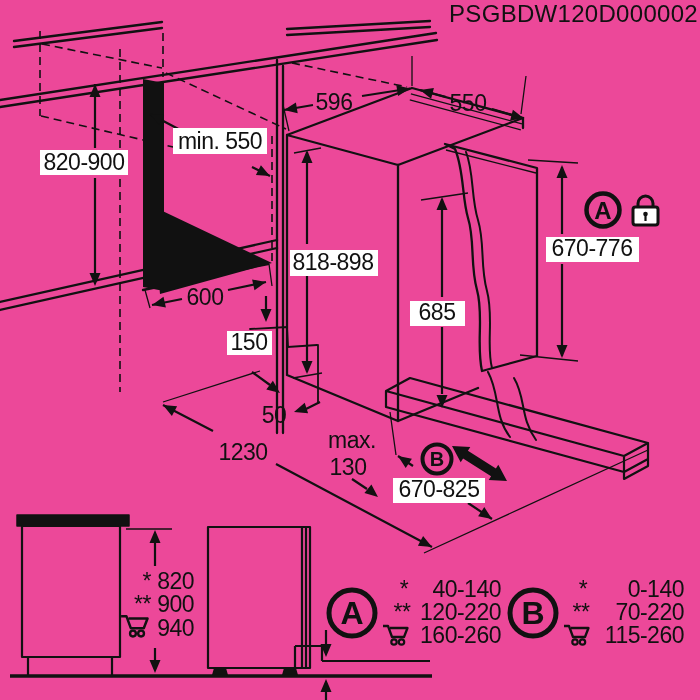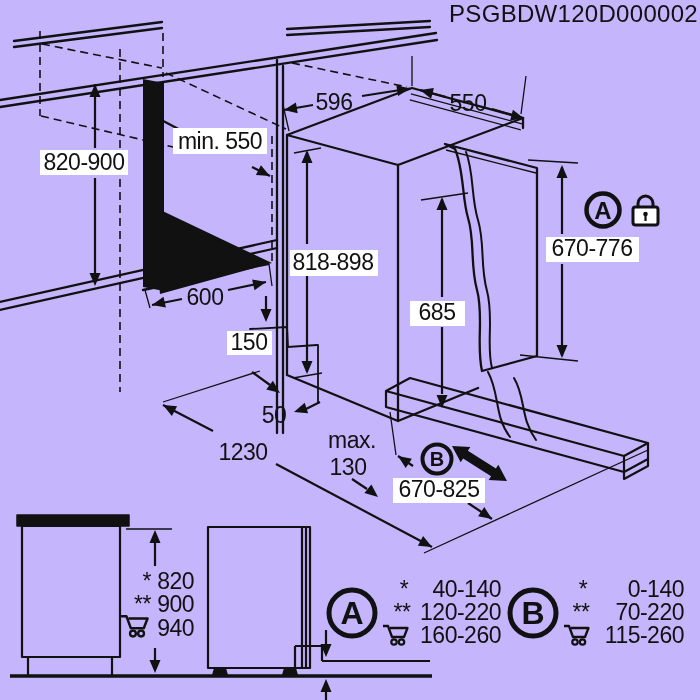--- a/index.html
+++ b/index.html
@@ -1,16 +1,16 @@
 <!DOCTYPE html>
 <html><head>
 <meta charset="utf-8">
 <style>
   html,body{margin:0;padding:0;background:#ffffff;}
-  .page{position:relative;width:700px;height:700px;background:#c4b5fd;overflow:hidden;}
+  .page{position:relative;width:700px;height:700px;background:#ec4899;overflow:hidden;}
   svg{display:block;}
   svg text{font-family:"Liberation Sans","DejaVu Sans",sans-serif;fill:#111;}
   .dim{font-size:23px;letter-spacing:-0.5px;}
   .ttl{font-size:24px;letter-spacing:0.3px;}
   .cl-big{font-size:32px;font-weight:bold;}
   .cl-med{font-size:24px;font-weight:bold;}
   .cl-sml{font-size:20px;font-weight:bold;}
 </style>
 </head>
 <body>

